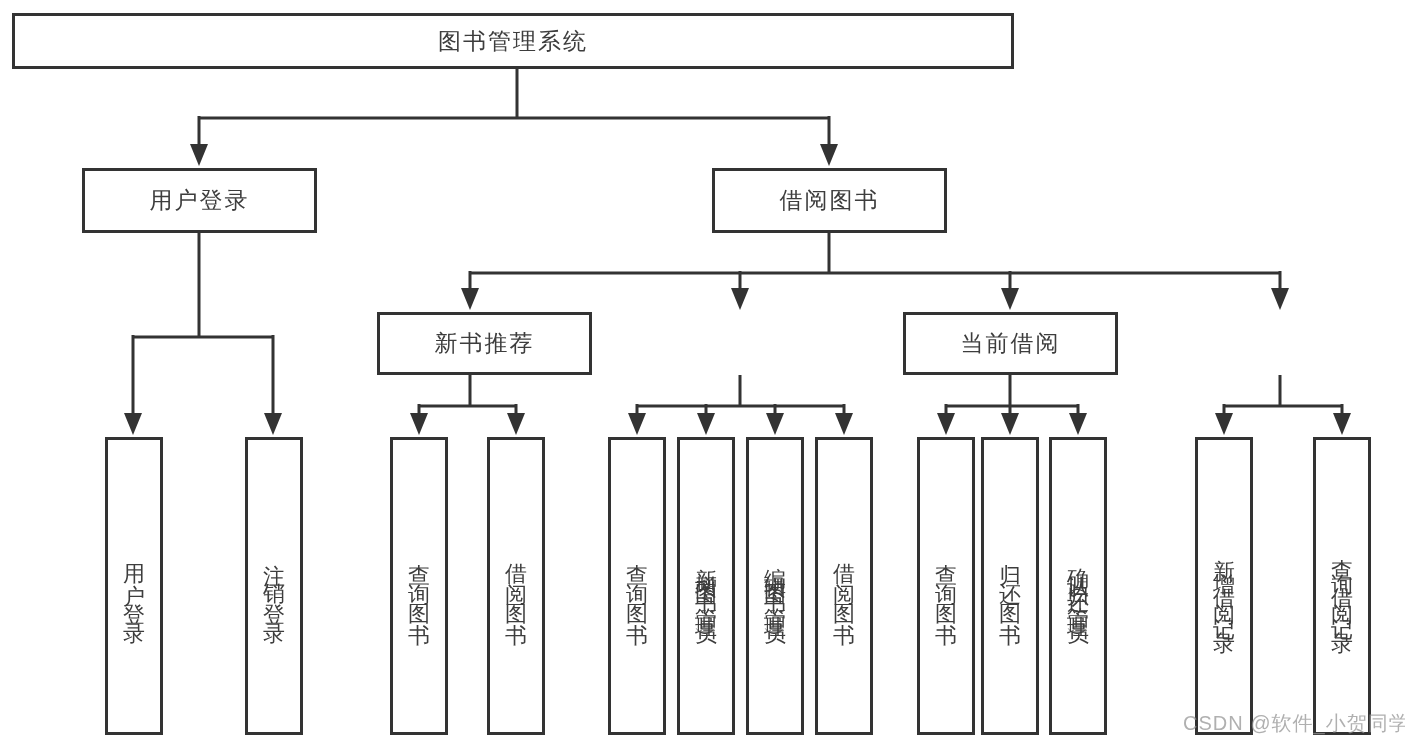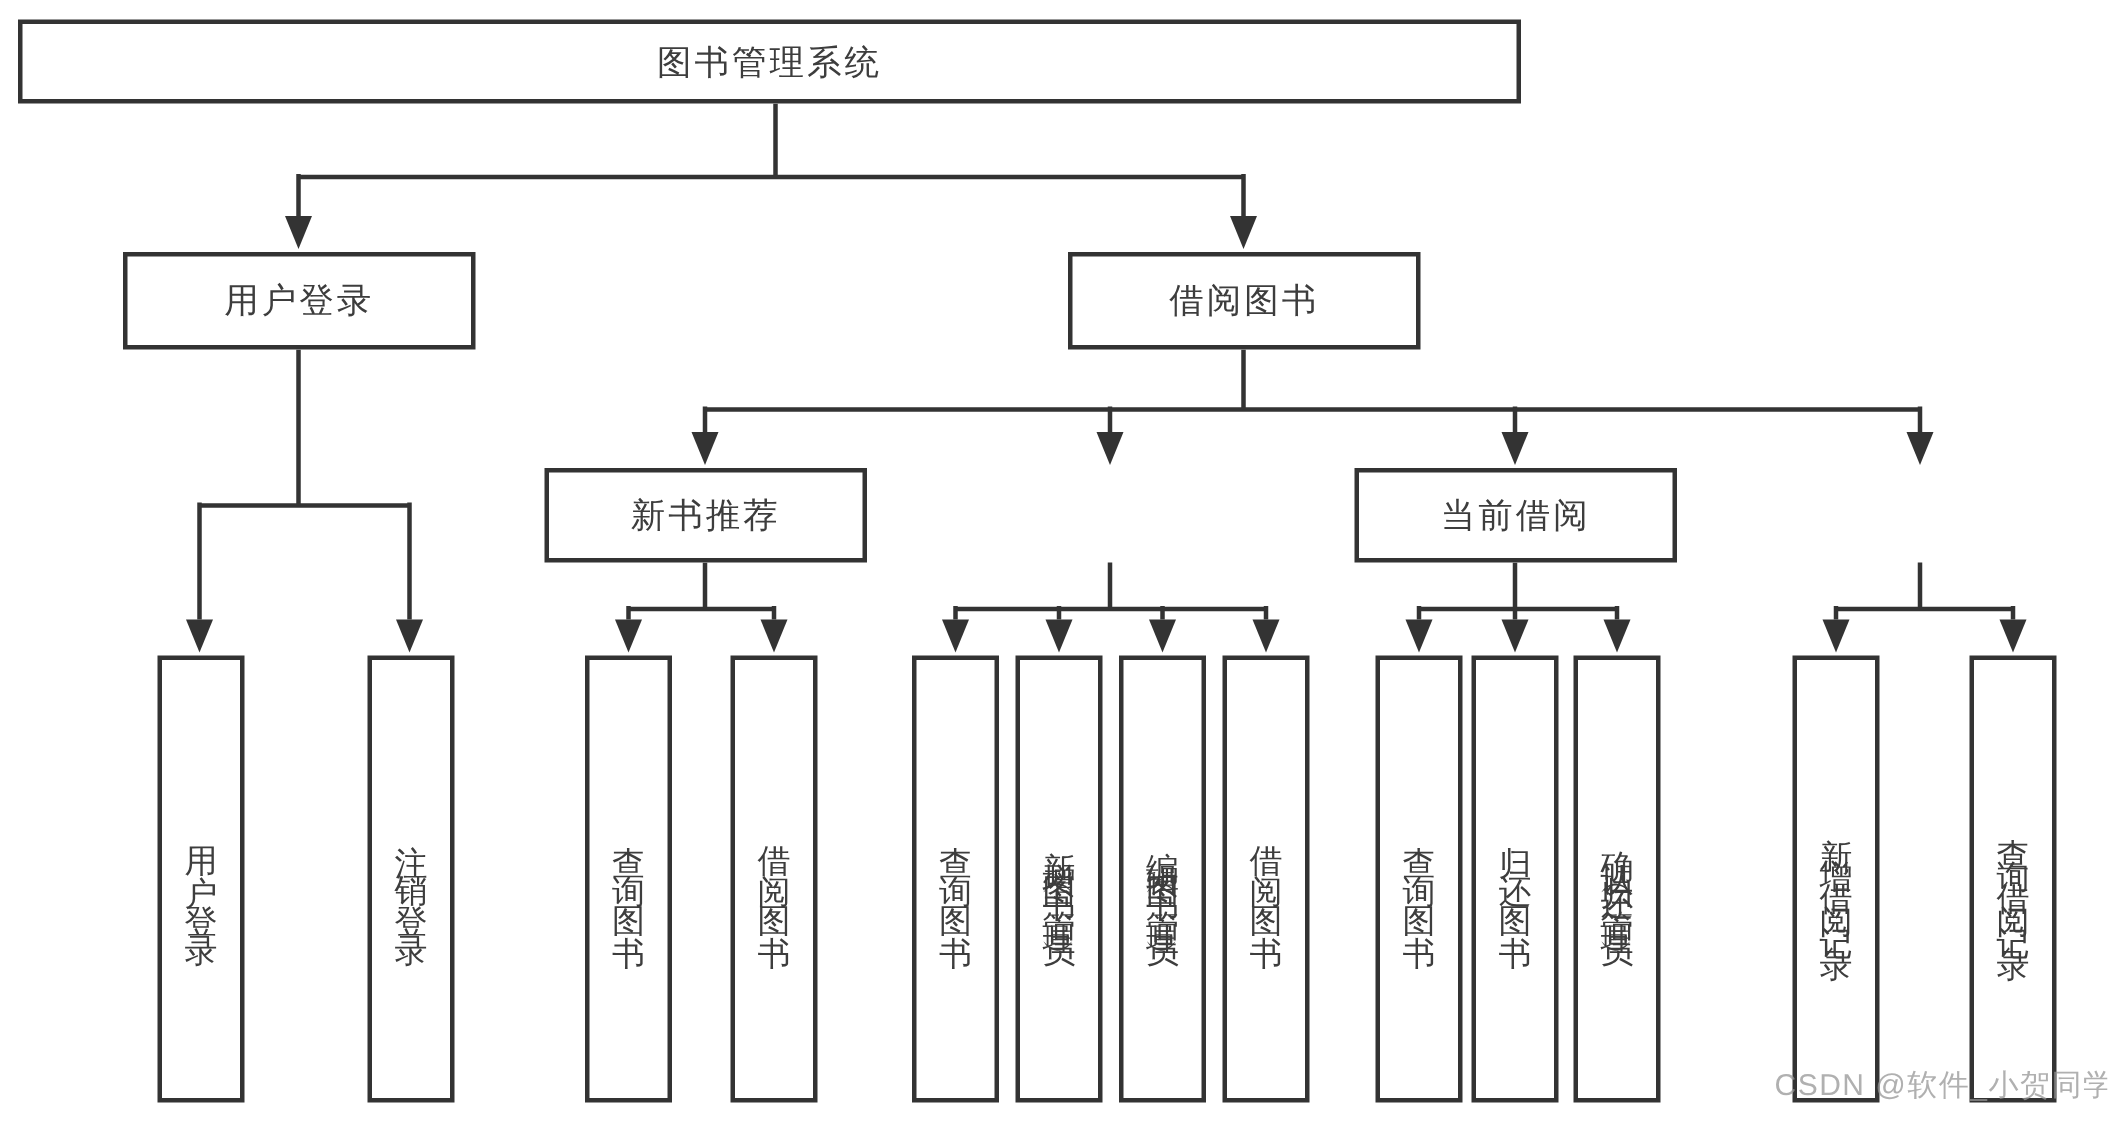--- a/index.html
+++ b/index.html
@@ -105,21 +105,21 @@
     <span>图书管理系统</span>
   </div>
 
   <div class="node lvl2" style="left:82px">
     <span>用户登录</span>
   </div>
   <div class="node lvl2" style="left:712px">
     <span>借阅图书</span>
   </div>
 
-  <div class="node lvl3" style="left:363px">
+  <div class="node lvl3" style="left:377px">
     <span>新书推荐</span>
   </div>
   <div class="node lvl3" style="left:903px">
     <span>当前借阅</span>
   </div>
 
   <div class="leaf" style="left:105px">
     <span class="vtext s">用户登录</span>
   </div>
   <div class="leaf" style="left:245px">

